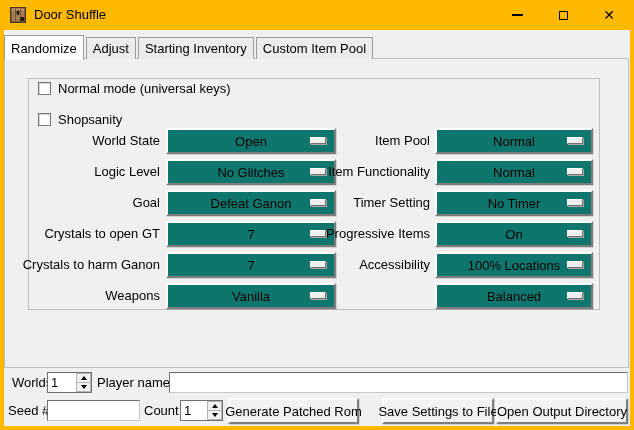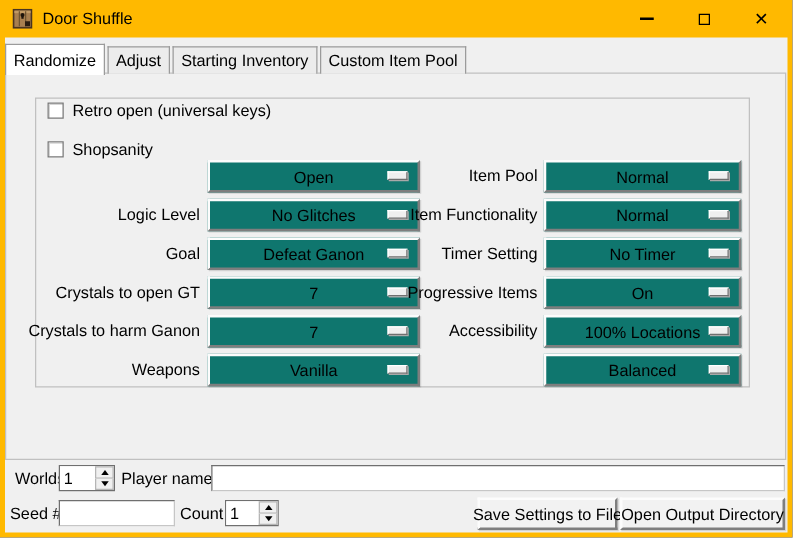--- a/index.html
+++ b/index.html
@@ -106,24 +106,25 @@
     <div class="tabrow" style="left:0; top:3px; height:26px;">
       <div class="tab active">Randomize</div>
       <div class="tab">Adjust</div>
       <div class="tab">Starting Inventory</div>
       <div class="tab">Custom Item Pool</div>
     </div>
 
     <div class="nbframe" style="left:24px; top:48px; width:572px; height:232px;"></div>
 
     <span class="cb-box" style="left:34px; top:52px;"></span>
-    <span class="cb-label" style="left:54px; top:51px;">Retro open (universal keys)</span>
+    <span class="cb-label" style="left:54px; top:51px;">Normal mode (universal keys)</span>
     <span class="cb-box" style="left:34px; top:83px;"></span>
     <span class="cb-label" style="left:54px; top:82px;">Shopsanity</span>
 
+    <span class="flabel" style="left:0; top:98px;  width:156px;">World State</span>
     <div class="opt" style="left:162px; top:98px;  width:170px;">
         <span class="val">Open</span>
         <span class="ind"></span>
       </div>
 
     <span class="flabel" style="left:0; top:129px; width:156px;">Logic Level</span>
     <div class="opt" style="left:162px; top:129px; width:170px;">
         <span class="val">No Glitches</span>
         <span class="ind"></span>
       </div>
@@ -201,17 +202,18 @@
     <span class="blabel" style="left:4px; top:368px; line-height:26px;">Seed #</span>
     <input class="entry" style="left: 43px; top: 370px; width: 93px; height: 21px;" value="">
     <span class="blabel" style="left:140px; top:368px; line-height:26px;">Count</span>
     <div class="spin" style="left:176px; top:370px; width:43px; height:21px;">
       <input value="1" style="">
       <div class="arrows">
         <div class="arr up"></div>
         <div class="arr down"></div>
       </div>
     </div>
+    <div class="pushbtn" style="left:224px; top:368px; width:131px;">Generate Patched Rom</div>
     <div class="pushbtn" style="left:378px; top:368px; width:112px;">Save Settings to File</div>
     <div class="pushbtn" style="left:492px; top:368px; width:132px;">Open Output Directory</div>
 
   </div>
 </div>
 
 </body></html>

